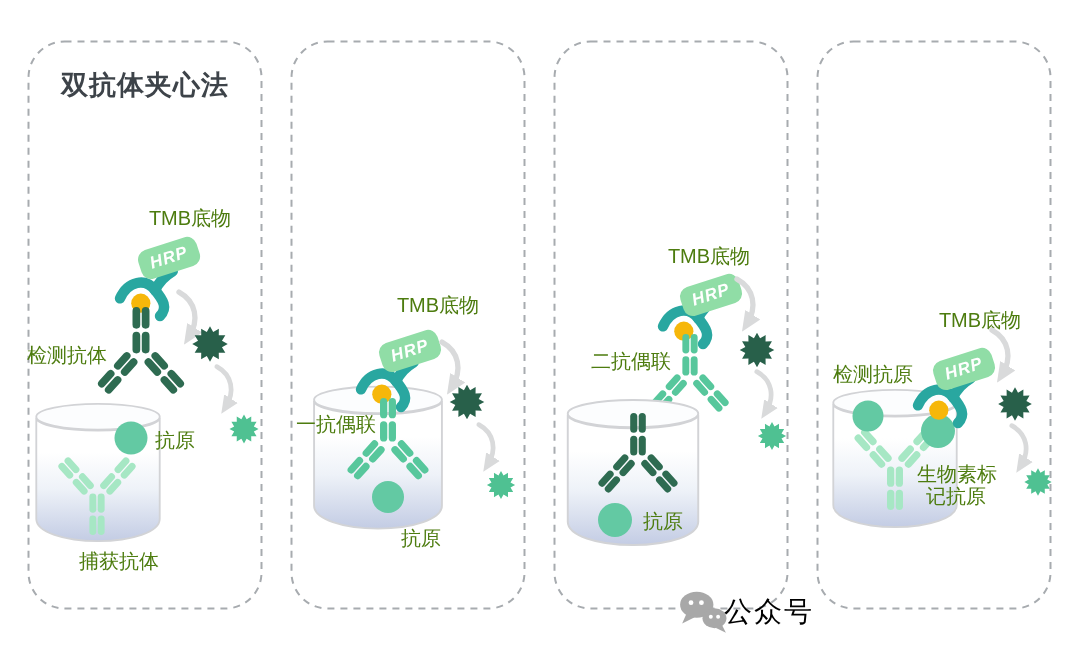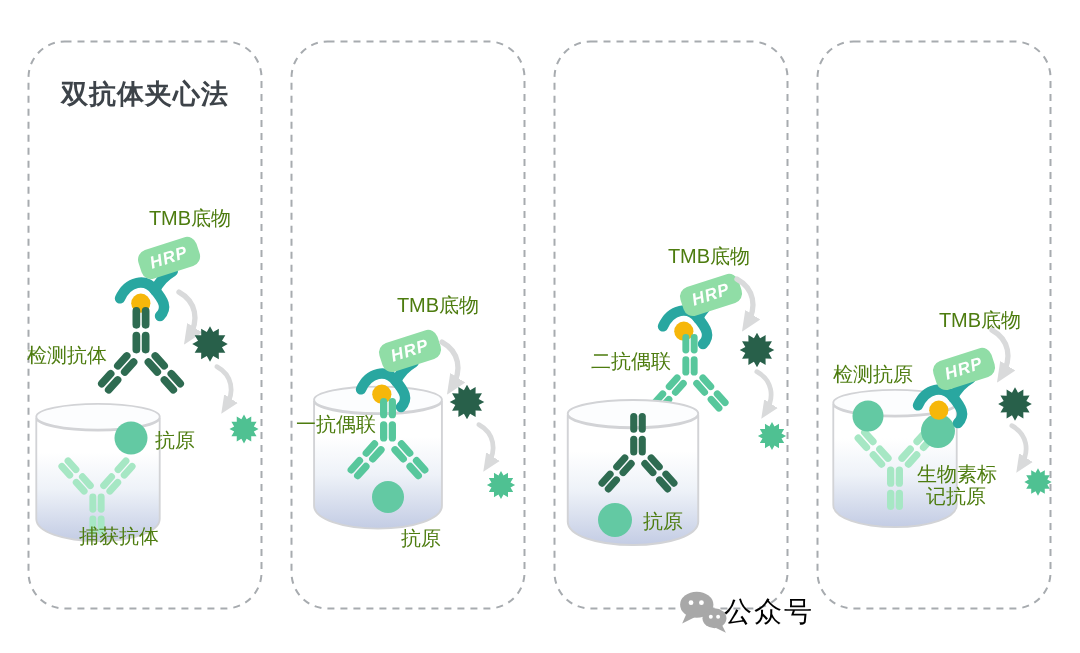--- a/index.html
+++ b/index.html
@@ -1,20 +1,20 @@
 <!DOCTYPE html>
 <html><head>
 <meta charset="utf-8">
 <style>
   html,body{margin:0;padding:0;background:#fff;}
   .canvas{position:relative;width:1080px;height:653px;background:#ffffff;overflow:hidden;
           font-family:"Liberation Sans","DejaVu Sans",sans-serif;}
   .panel{position:absolute;top:40px;width:236px;height:570px;}
   .panel-border{position:absolute;left:0;top:0;width:236px;height:570px;}
-  .title{position:absolute;left:0;top:36px;width:100%;text-align:center;margin:0;
+  .title{position:absolute;left:0;top:27px;width:100%;text-align:center;margin:0;
          font-size:27px;font-weight:700;color:#3d4349;letter-spacing:1px;}
   .pos{position:absolute;transform:translate(-50%,-50%);}
   .lbl{font-size:20px;color:#4d7c0f;white-space:nowrap;line-height:1.15;}
   .badge{background:#90dda6;color:#ffffff;font-weight:700;font-style:italic;
          font-size:17px;letter-spacing:1px;padding:5px 11px;border-radius:10px;
          transform:translate(-50%,-50%) rotate(-18deg);}
   .r180{transform:translate(-50%,-50%) rotate(180deg);}
   .r8{transform:translate(-50%,-50%) rotate(8deg);}
   .ab-dark{color:#2e6b51;}
   .ab-med{color:#57c79c;}
@@ -126,21 +126,21 @@
     <div class="lbl pos" style="left:40px;top:315px">检测抗体</div>
 
     <svg class="pos" style="left:71px;top:433px;width:134px;height:140px">
         <use href="#sym-beaker"></use>
       </svg>
     <div class="ball pos" style="left:104px;top:398px;width:33px;height:33px"></div>
     <div class="lbl pos" style="left:148px;top:400px">抗原</div>
     <svg class="pos ab-light" style="left:70px;top:452px;width:86px;height:92px">
         <use href="#sym-antibody"></use>
       </svg>
-    <div class="lbl pos" style="left:92px;top:496px">捕获抗体</div>
+    <div class="lbl pos" style="left:92px;top:521px">捕获抗体</div>
   </section>
 
   <section class="panel" style="left:290px">
     <svg class="panel-border">
       <rect x="1.5" y="1.5" width="233" height="567" rx="36" fill="none" stroke="#a7abaf" stroke-width="2" stroke-dasharray="7 6"></rect>
     </svg>
 
     <div class="lbl pos" style="left:148px;top:265px">TMB底物</div>
 
     <svg class="pos" style="left:88px;top:418px;width:154px;height:145px">

